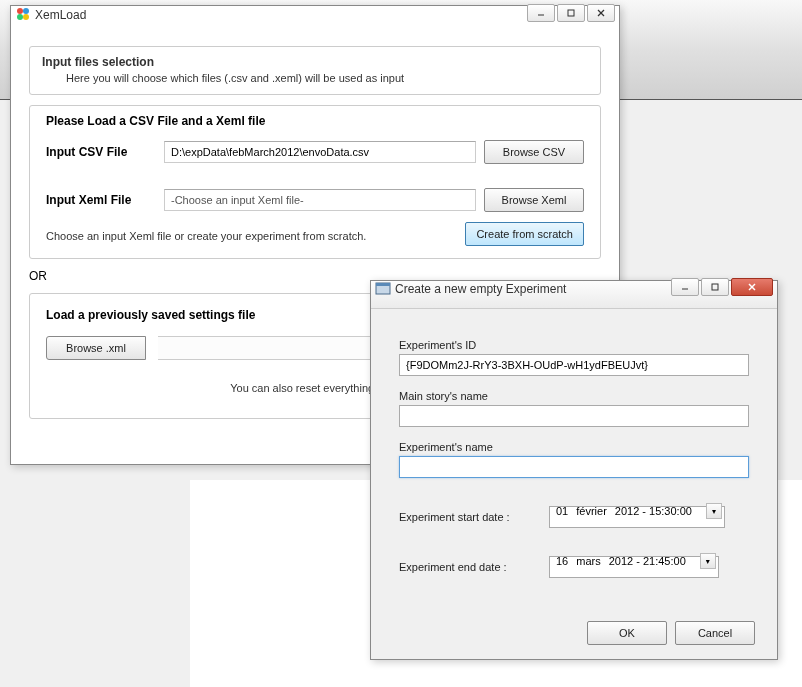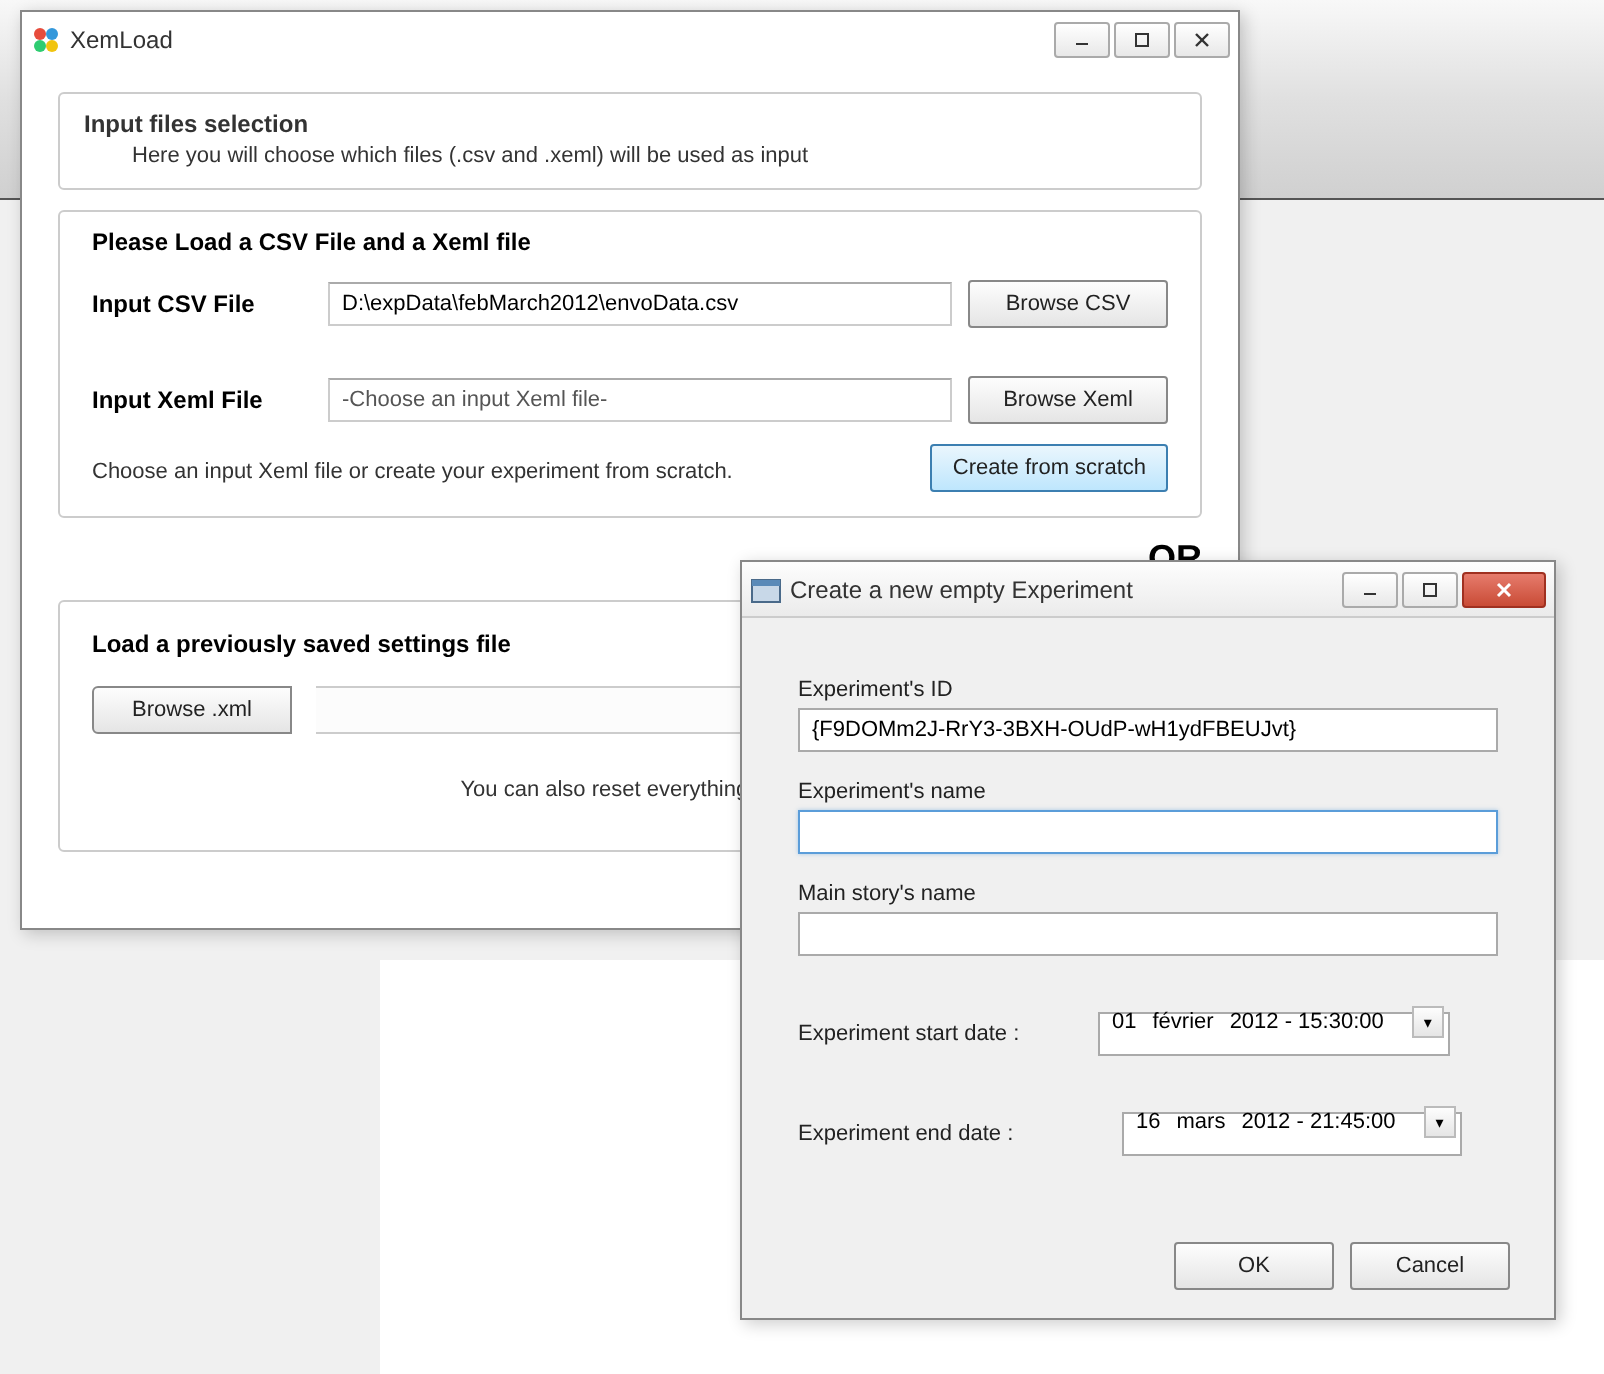--- a/index.html
+++ b/index.html
@@ -44,25 +44,25 @@
       box-shadow: 2px 2px 8px rgba(0,0,0,0.2);
     }
     .window-main {
       left: 10px;
       top: 5px;
       width: 610px;
       height: 460px;
     }
     .titlebar {
       display: flex;
-      align-items: center;
+      align-items: flex-end;
       height: 28px;
       background: linear-gradient(to bottom, #fdfdfd, #ebebeb);
       border-bottom: 1px solid #ccc;
-      padding: 1px 4px;
+      padding: 12px 4px;
     }
     .window-main .titlebar {
       background: #fff;
       border-bottom: none;
     }
     .app-icon {
       width: 16px;
       height: 16px;
       margin-right: 4px;
       display: inline-flex;
@@ -166,23 +166,23 @@
     }
     .btn-sm {
       min-width: 80px;
     }
     .hint-text {
       font-size: 11px;
       color: #333;
       margin-top: 4px;
     }
     .or-row {
-      text-align: right;
-      font-weight: bold;
-      font-size: 18px;
+      text-align: left;
+      font-weight: normal;
+      font-size: 12px;
       margin: 10px 0;
     }
     .saved-title {
       font-weight: bold;
       font-size: 12px;
       margin-bottom: 14px;
     }
     .browse-row {
       display: flex;
       align-items: center;
@@ -391,40 +391,40 @@
     </div>
   </div>
 
   <div class="dialog-content">
     <div class="field-group">
       <div class="field-label">Experiment's ID</div>
       <input class="field-input" type="text" value="{F9DOMm2J-RrY3-3BXH-OUdP-wH1ydFBEUJvt}" style="">
     </div>
 
     <div class="field-group">
+      <div class="field-label">Main story's name</div>
+      <input class="field-input" type="text" value="" style="">
+    </div>
+
+    <div class="field-group">
       <div class="field-label">Experiment's name</div>
       <input class="field-input active" type="text" value="" style="">
-    </div>
-
-    <div class="field-group">
-      <div class="field-label">Main story's name</div>
-      <input class="field-input" type="text" value="" style="">
     </div>
 
     <div class="date-row">
       <div class="field-label">Experiment start date :</div>
       <div class="date-picker">
         <span class="date-seg">01</span>
         <span class="date-seg">février</span>
         <span class="date-seg">2012 - 15:30:00</span>
         <span class="date-dropdown">▾</span>
       </div>
     </div>
 
-    <div class="date-row" style="margin-top:28px;gap:12px;">
+    <div class="date-row" style="margin-top:28px;">
       <div class="field-label">Experiment end date :</div>
       <div class="date-picker">
         <span class="date-seg">16</span>
         <span class="date-seg">mars</span>
         <span class="date-seg">2012 - 21:45:00</span>
         <span class="date-dropdown">▾</span>
       </div>
     </div>
 
     <div class="dialog-buttons">

